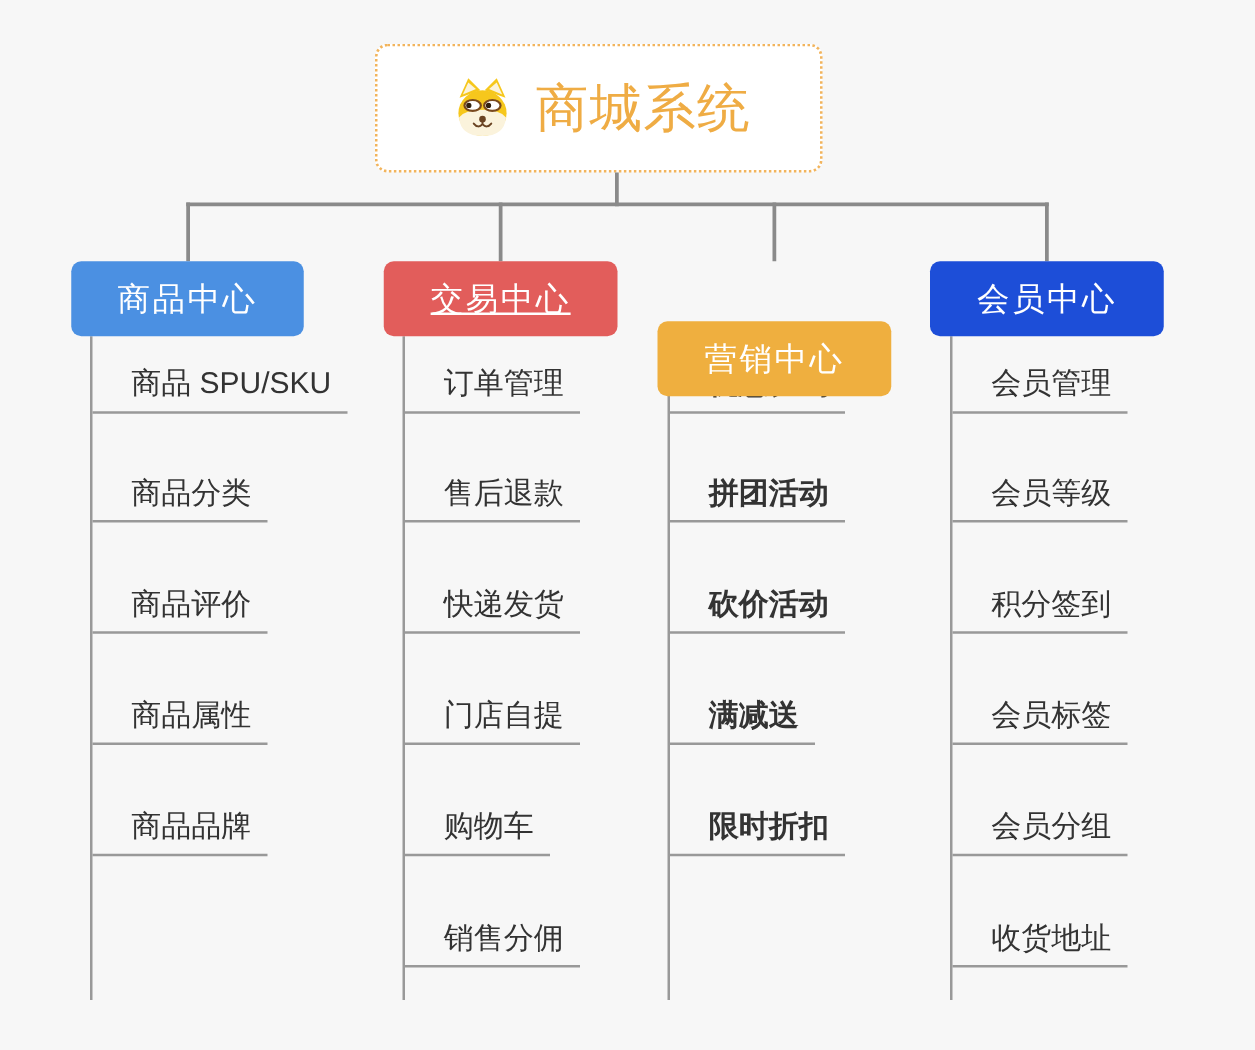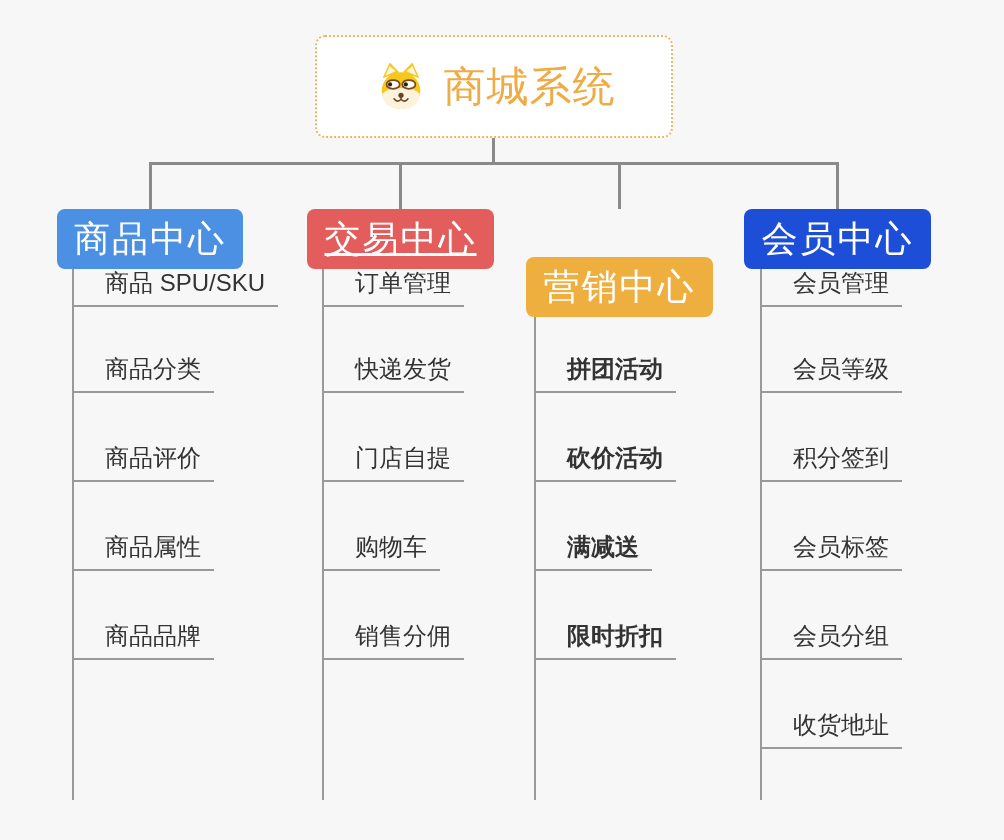--- a/index.html
+++ b/index.html
@@ -6,53 +6,53 @@
   body{
     width:1004px;height:840px;
     background:#F7F7F7;
     font-family:"Liberation Sans","DejaVu Sans",sans-serif;
     overflow:hidden;
   }
   .canvas{position:relative;width:1004px;height:840px;}
 
   
   .root-node{
-    position:absolute;left:315px;top:35px;width:358px;height:103px;
+    position:absolute;left:300px;top:35px;width:358px;height:103px;
     box-sizing:border-box;background:#FFFFFF;
     border:2px dotted #F2B45C;border-radius:10px;
     display:flex;align-items:center;justify-content:center;gap:15px;
   }
   .root-title{font-size:42px;color:#EFAC44;letter-spacing:1px;white-space:nowrap;}
   .root-icon{width:56px;height:56px;flex:0 0 auto;}
 
   
   .line{position:absolute;background:#8A8A8A;}
   .root-stub{left:492px;top:138px;width:3px;height:27px;}
   .rail{left:149px;top:162px;width:690px;height:3px;}
   .drop{top:162px;width:3px;height:47px;}
   .drop-0{left:149px;} .drop-1{left:399px;} .drop-2{left:618px;} .drop-3{left:836px;}
 
   
   .branch-node{
     position:absolute;top:209px;height:60px;box-sizing:border-box;
     border-radius:8px;display:flex;align-items:center;justify-content:center;
-    color:#FFFFFF;font-size:36px;letter-spacing:2px;white-space:nowrap;z-index:2;
+    color:#FFFFFF;font-size:26px;letter-spacing:2px;white-space:nowrap;z-index:2;
   }
   .bn-0{left:57px;width:186px;}
   .bn-1{left:307px;width:187px;text-decoration:underline;}
   .bn-2{left:526px;width:187px;margin-top:48px;}
   .bn-3{left:744px;width:187px;}
 
   
   .col{
     position:absolute;top:269px;height:531px;
     border-left:2px solid #999999;
   }
   .col-0{left:72px;} .col-1{left:322px;} .col-2{left:534px;font-weight:bold;} .col-3{left:760px;font-family:Liberation Serif, serif;}
-  .item{height:89px;display:flex;align-items:flex-start;}
+  .item{height:89px;display:flex;align-items:center;}
   .item:first-child{height:86px;}
   .item-label{
     display:inline-block;border-bottom:2px solid #999999;
     padding:0 13px 7px 31px;font-size:24px;color:#333333;
     line-height:1.2;white-space:nowrap;
   }
 </style>
 </head>
 <body>
 
@@ -112,20 +112,23 @@
     <div class="item">
         <span class="item-label">商品品牌</span>
       </div>
   </div>
 
   <div class="col col-1">
     <div class="item">
         <span class="item-label">订单管理</span>
       </div>
     <div class="item">
+        <span class="item-label">售后退款</span>
+      </div>
+    <div class="item">
         <span class="item-label">快递发货</span>
       </div>
     <div class="item">
         <span class="item-label">门店自提</span>
       </div>
     <div class="item">
         <span class="item-label">购物车</span>
       </div>
     <div class="item">
         <span class="item-label">销售分佣</span>

